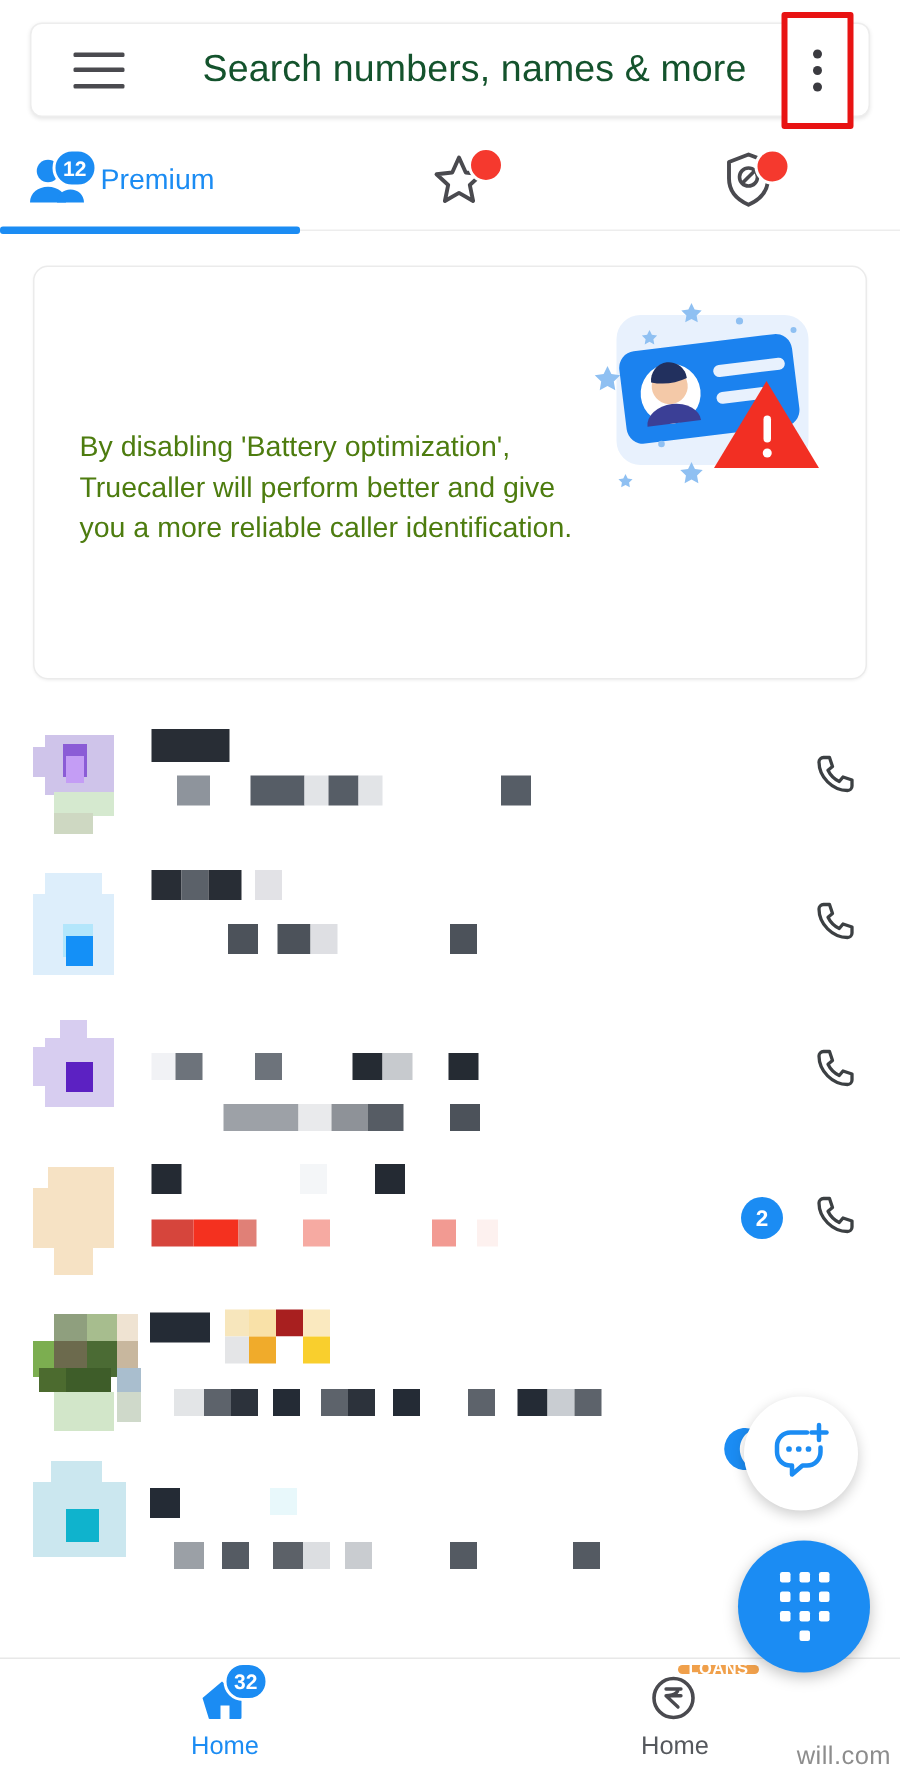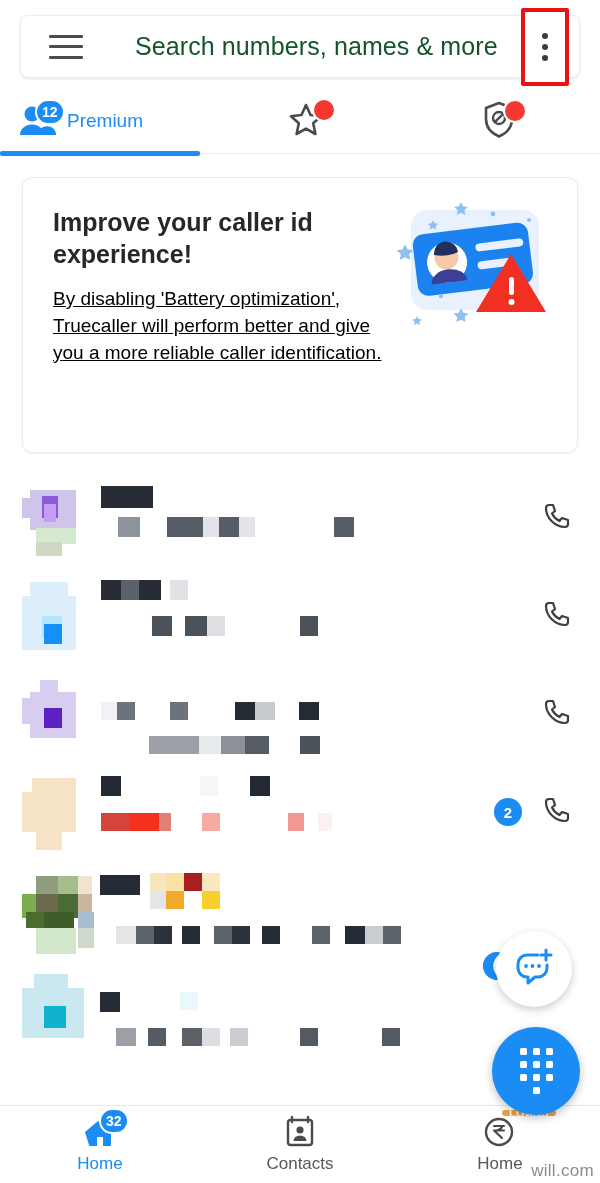--- a/index.html
+++ b/index.html
@@ -130,23 +130,22 @@
     font-size: 25px;
     font-weight: 700;
     color: #25272b;
     line-height: 1.28;
   }
   .card-body {
     position: absolute;
     left: 30px; top: 108px;
     width: 330px;
     font-size: 19px;
-    color: #000000;
+    color: #4d7c0f;
     line-height: 1.42;
-    text-decoration: underline;
   }
   .card-actions {
     position: absolute;
     left: 30px; bottom: 26px;
     display: flex; gap: 36px;
   }
   .card-btn {
     font-size: 19px;
     font-weight: 700;
     color: #1b8cf3;
@@ -330,21 +329,20 @@
           <circle cx="17" cy="18" r="6" fill="none" stroke="#4a4a4f" stroke-width="2.4"></circle>
           <line x1="12.8" y1="22.2" x2="21.2" y2="13.8" stroke="#4a4a4f" stroke-width="2.4"></line>
         </svg>
         <span class="badge-dot" style="left:21px; top:-1px;"></span>
       </span>
     </div>
 
   </div>
 
   <div class="card">
-    <div class="card-title">Improve your caller id experience!</div>
     <div class="card-body">By disabling 'Battery optimization', Truecaller will perform better and give you a more reliable caller identification.</div>
     <div class="card-art">
       <svg width="172" height="142" viewBox="0 0 172 142">
         <rect x="22" y="16" width="128" height="100" rx="16" fill="#e8f1fd"></rect>
         <g transform="rotate(-7 86 66)">
           <rect x="26" y="34" width="116" height="62" rx="11" fill="#1b82ef"></rect>
           <circle cx="58" cy="65" r="20" fill="#ffffff"></circle>
           <circle cx="58" cy="60" r="12" fill="#f4c9a8"></circle>
           <path d="M46 56 a12 12 0 0 1 24 0 q-12 4 -24 0z" fill="#22305e"></path>
           <path d="M40 85 a18 13 0 0 1 36 0z" fill="#3b3f96"></path>
@@ -558,32 +556,20 @@
     <div class="navitem">
       <span class="navicon">
         <svg width="38" height="32" viewBox="0 0 38 32">
           <path d="M4 16 L17 5 L30 16 v13 a1 1 0 0 1 -1 1 h-7 v-9 h-6 v9 h-7 a1 1 0 0 1 -1 -1z" fill="#1b8cf3"></path>
         </svg>
         <span class="badge-num" style="left:18px; top:-8px;">32</span>
       </span>
       <span class="navlabel active">Home</span>
     </div>
 
-    <div class="navitem">
-      <span class="navicon">
-        <svg width="34" height="32" viewBox="0 0 34 32">
-          <rect x="5" y="4" width="24" height="25" rx="2.5" fill="none" stroke="#4a4a4f" stroke-width="2.4"></rect>
-          <line x1="9" y1="1" x2="9" y2="6" stroke="#4a4a4f" stroke-width="2.4" stroke-linecap="round"></line>
-          <line x1="25" y1="1" x2="25" y2="6" stroke="#4a4a4f" stroke-width="2.4" stroke-linecap="round"></line>
-          <circle cx="17" cy="14" r="3.6" fill="#4a4a4f"></circle>
-          <path d="M10.5 25 a6.5 5.5 0 0 1 13 0z" fill="#4a4a4f"></path>
-        </svg>
-      </span>
-      <span class="navlabel">Contacts</span>
-    </div>
 
 
     <div class="navitem">
       <span class="navicon">
         <svg width="36" height="32" viewBox="0 0 36 32">
           <circle cx="17" cy="16" r="13" fill="none" stroke="#4a4a4f" stroke-width="2.4"></circle>
           <path d="M12 10 h10 M12 14.5 h10 M20 10 c0 4.5 -8 4.5 -8 4.5 l8 7.5" fill="none" stroke="#4a4a4f" stroke-width="2.2" stroke-linecap="round" stroke-linejoin="round"></path>
         </svg>
         <span class="pill-badge">LOANS</span>
       </span>

